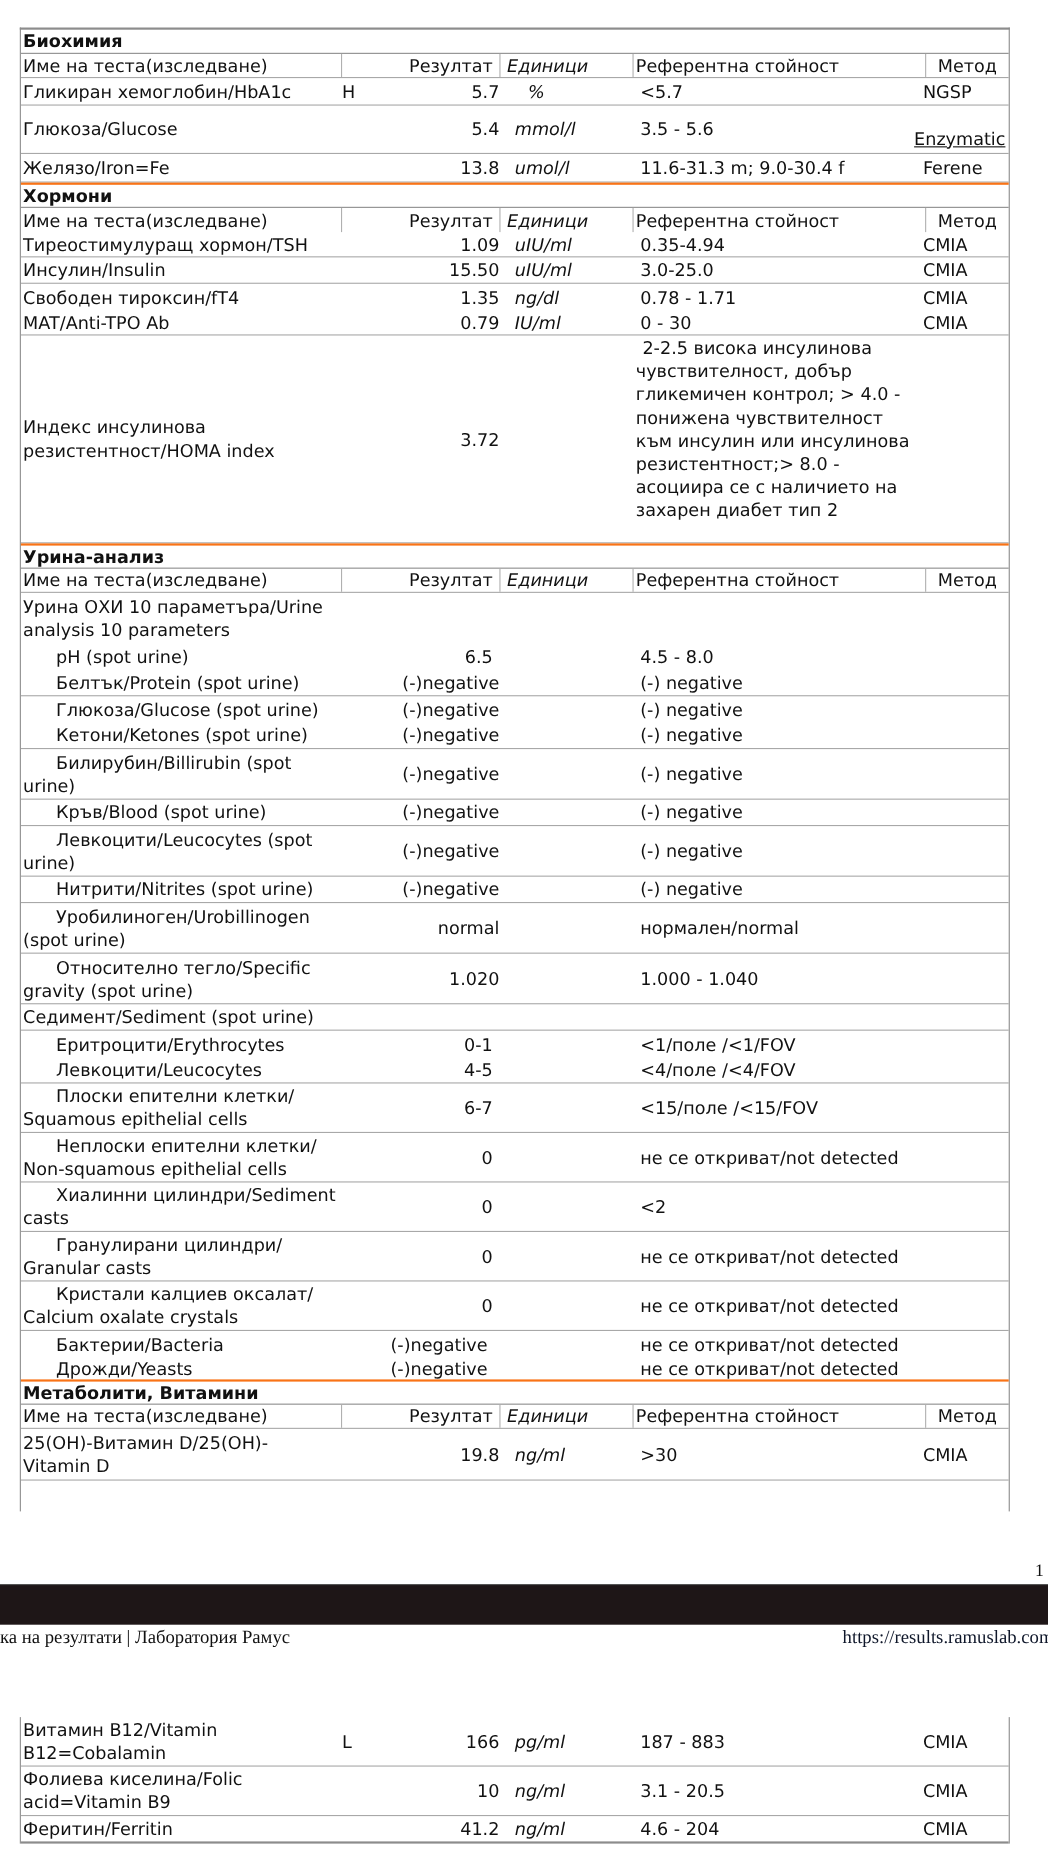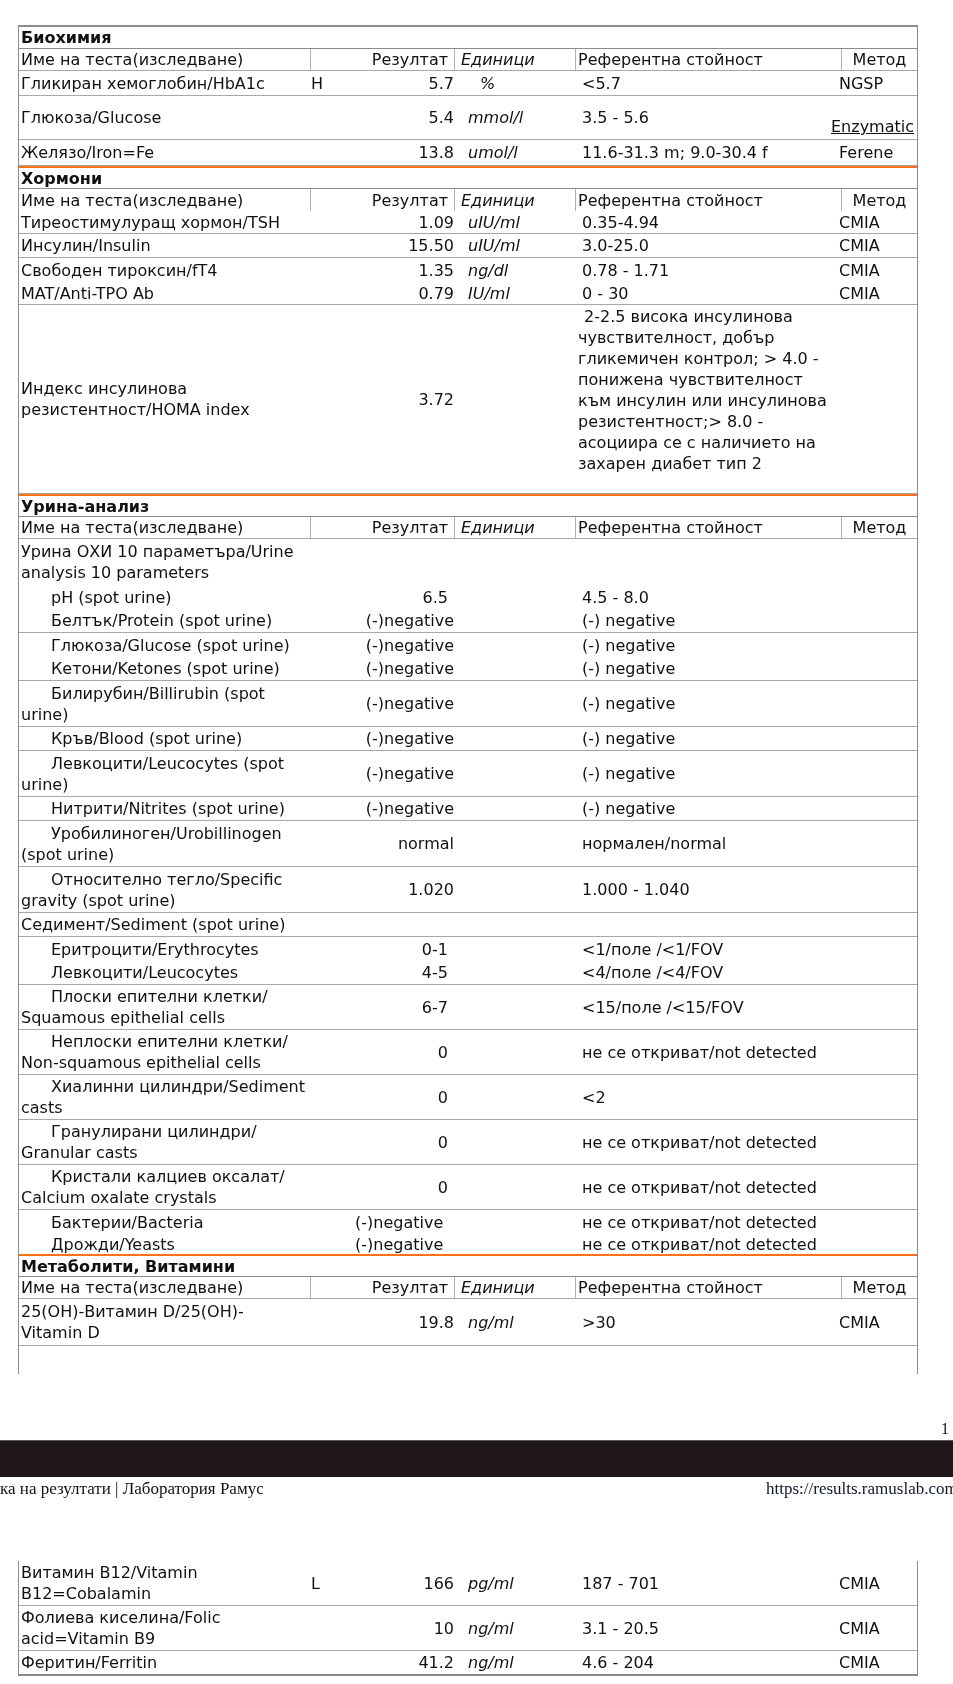--- a/index.html
+++ b/index.html
@@ -302,21 +302,21 @@
 <div class="footer-right">https://results.ramuslab.com/re</div>
 
 <div class="sheet sheet2">
   <div class="row" style="top:0;height:45px;">
     <div class="cell c-name" style="width:220px;">
         <span class="txt">Витамин B12/Vitamin B12=Cobalamin</span>
       </div>
     <div class="cell c-flag" style="left:292px;">L</div>
     <div class="cell c-res">166</div>
     <div class="cell c-unit">pg/ml</div>
-    <div class="cell c-ref">187 - 701</div>
+    <div class="cell c-ref">187 - 883</div>
     <div class="cell c-meth">CMIA</div>
   </div>
   <div class="row" style="top:45px;height:45px;">
     <div class="cell c-name" style="width:230px;">
         <span class="txt">Фолиева киселина/Folic acid=Vitamin B9</span>
       </div>
     <div class="cell c-res">10</div>
     <div class="cell c-unit">ng/ml</div>
     <div class="cell c-ref">3.1 - 20.5</div>
     <div class="cell c-meth">CMIA</div>

